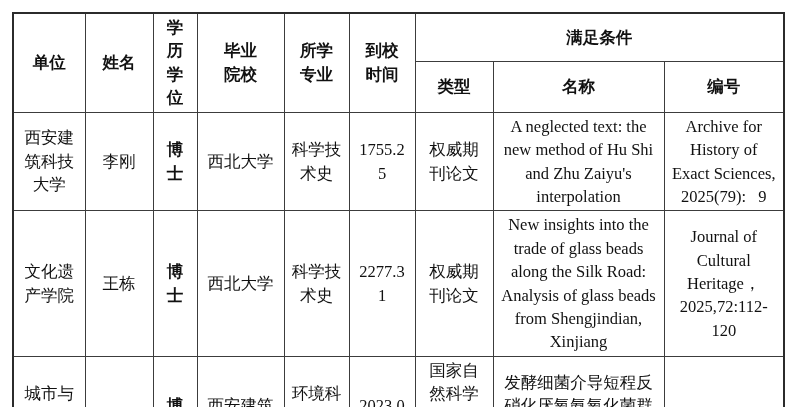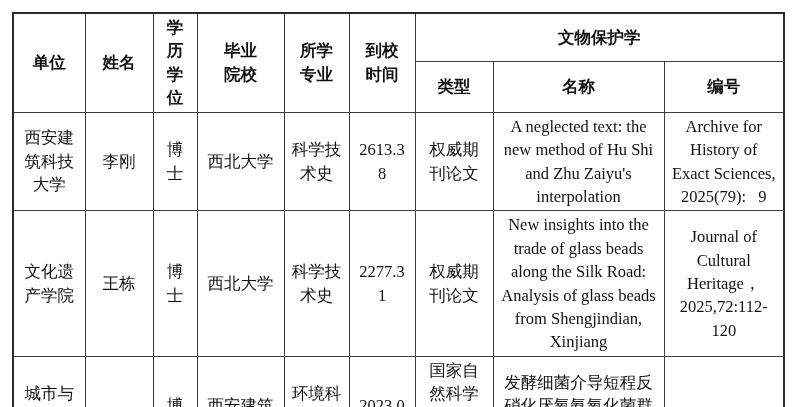--- a/index.html
+++ b/index.html
@@ -39,21 +39,21 @@
     white-space: pre-line;
     overflow: hidden;
     word-wrap: break-word;
   }
   table.doc-table {
     border: 2px solid #2b2b2b;
   }
   th {
     font-weight: bold;
   }
-  td.col-degree { padding: 2px 3px; }
+  td.col-degree { padding: 2px 3px; font-weight: bold; }
   td.col-type   { padding: 2px 10px; }
   td.col-title  { padding: 2px 5px; font-size: 16px; }
   td.col-number { padding: 2px 5px; font-size: 16px; margin-top: 21px; }
 </style>
 </head>
 <body>
 
 <div class="sheet">
   <table class="doc-table">
     <colgroup>
@@ -72,36 +72,36 @@
         <th rowspan="2">单位</th>
         <th rowspan="2">姓名</th>
         <th rowspan="2">学历
 学位</th>
         <th rowspan="2">毕业
 院校</th>
         <th rowspan="2">所学
 专业</th>
         <th rowspan="2">到校
 时间</th>
-        <th colspan="3">文物保护学</th>
+        <th colspan="3">满足条件</th>
       </tr>
       <tr style="height:30px">
         <th>类型</th>
         <th>名称</th>
         <th>编号</th>
       </tr>
     </thead>
     <tbody>
       <tr style="height:89px">
         <td class="col-unit">西安建筑科技大学</td>
         <td class="col-name">李刚</td>
         <td class="col-degree">博士</td>
         <td class="col-school">西北大学</td>
         <td class="col-major">科学技术史</td>
-        <td class="col-arrival">2613.38</td>
+        <td class="col-arrival">1755.25</td>
         <td class="col-type">权威期刊论文</td>
         <td class="col-title">A neglected text: the new method of Hu Shi and Zhu Zaiyu's interpolation</td>
         <td class="col-number">Archive for History of Exact Sciences, 2025(79):  9</td>
       </tr>
       <tr style="height:128px">
         <td class="col-unit">文化遗产学院</td>
         <td class="col-name">王栋</td>
         <td class="col-degree">博士</td>
         <td class="col-school">西北大学</td>
         <td class="col-major">科学技术史</td>

